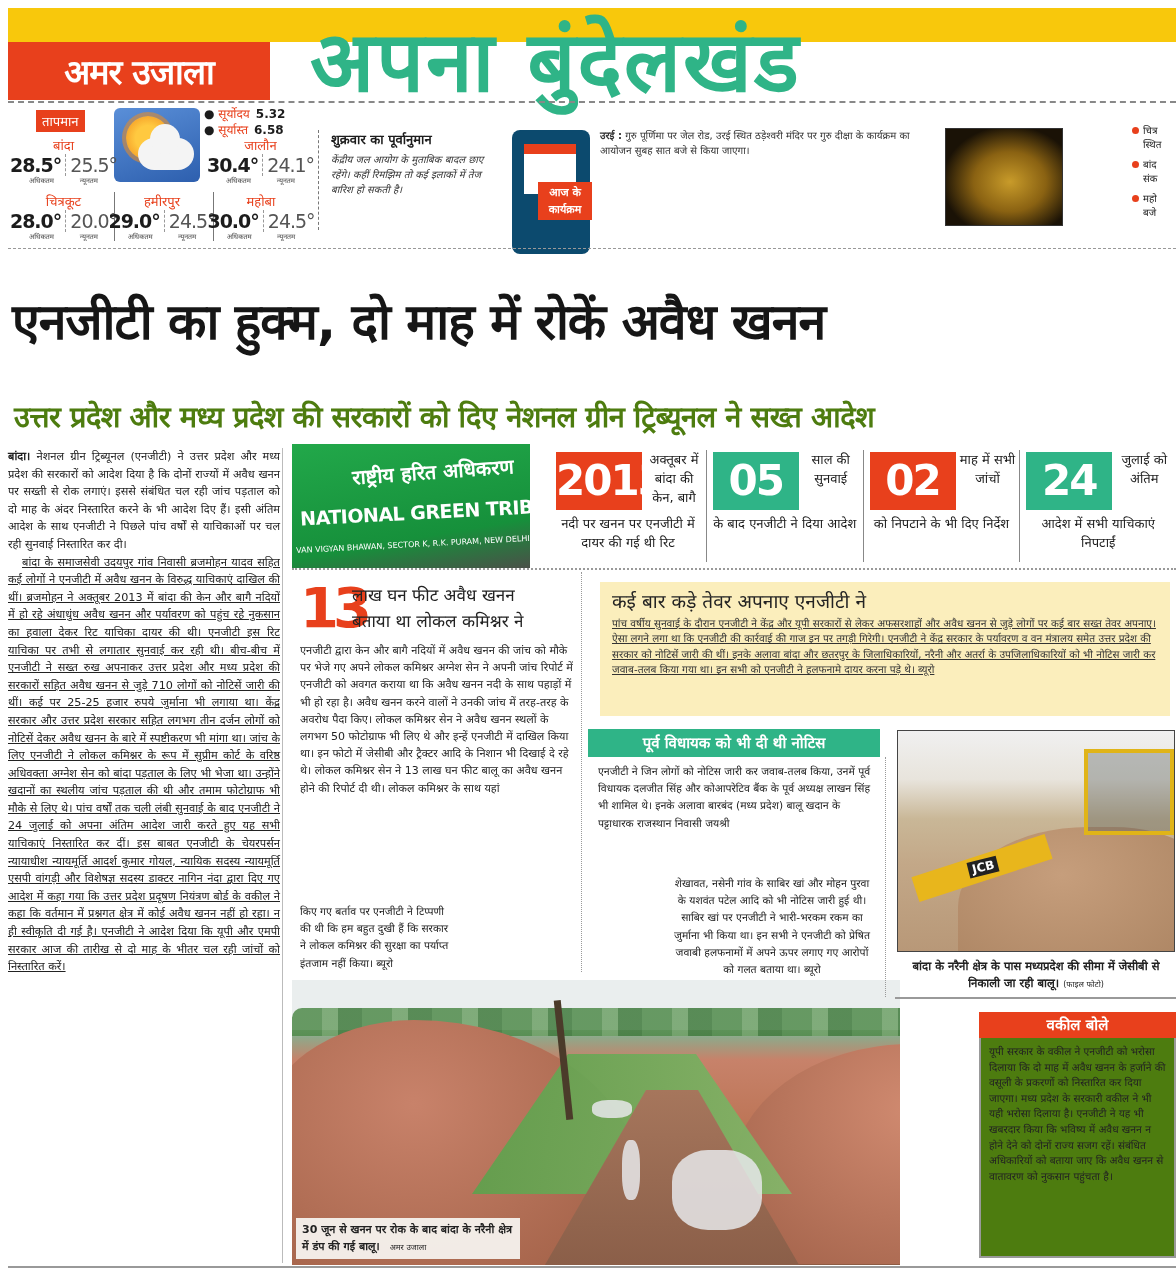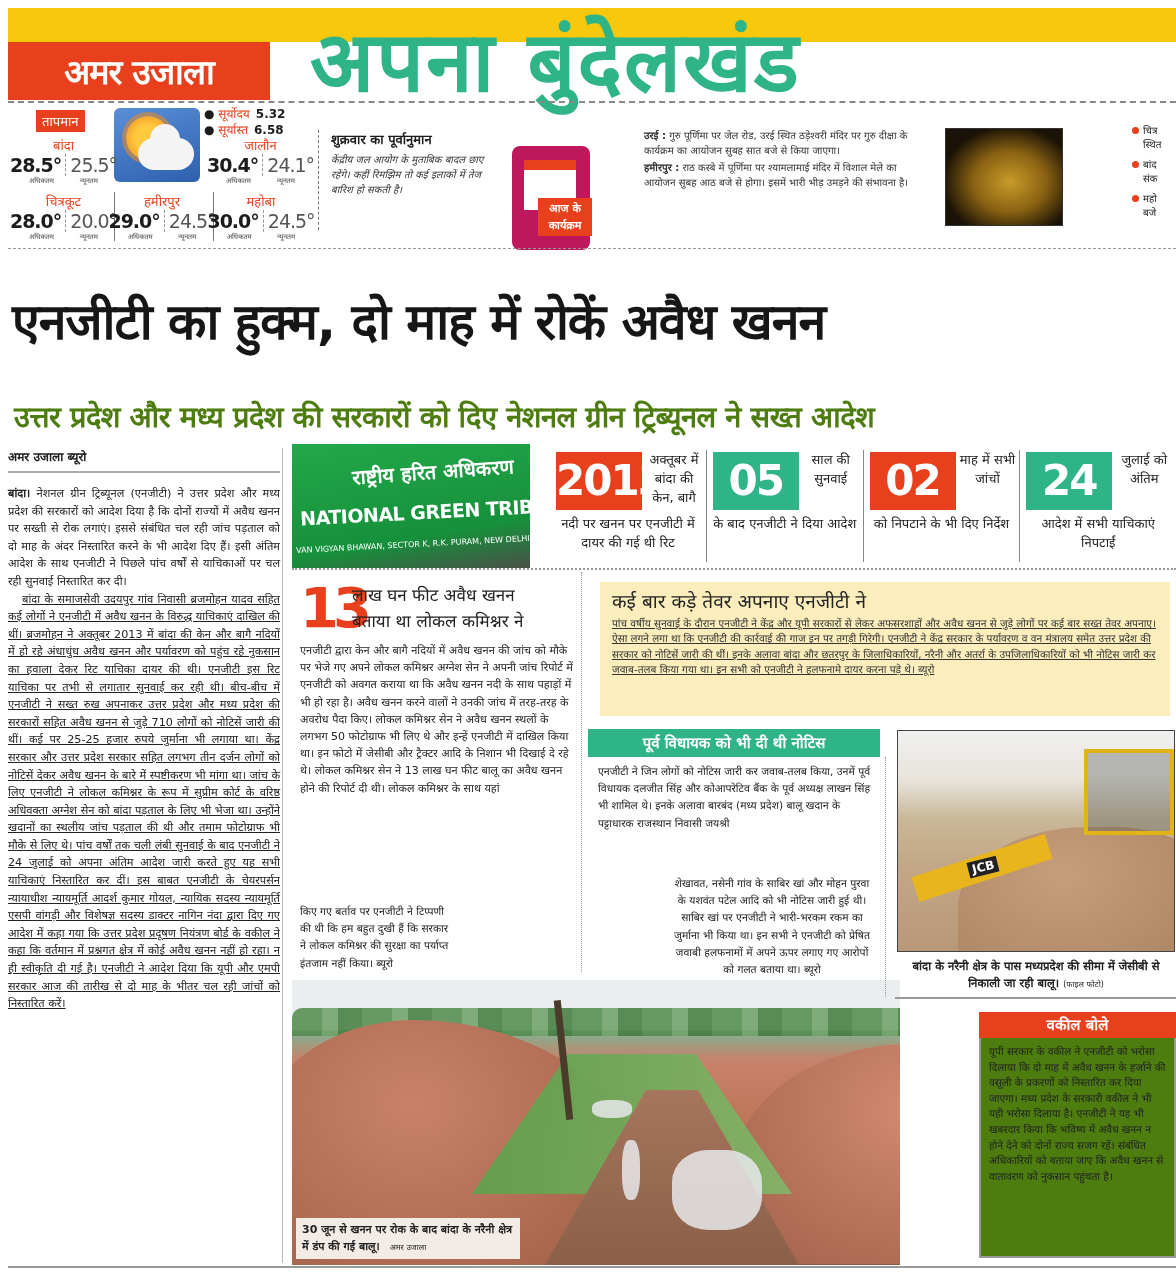--- a/index.html
+++ b/index.html
@@ -32,26 +32,26 @@
   .city .t { font-size: 19px; font-weight: bold; letter-spacing:-1px; }
   .city .t.min { font-weight: normal; color:#555; border-left: 1px dashed #999; padding-left: 4px; }
   .city .sub { display:flex; justify-content:space-around; font-size: 7px; color:#444; }
 
   
   .forecast { left: 318px; top: 130px; width: 180px; border-left: 1px dashed #777; padding-left: 12px; height: 100px; }
   .forecast h4 { font-size: 13px; font-weight: bold; margin-bottom: 4px; }
   .forecast p { font-size: 10px; line-height: 15px; color:#333;font-style:italic; }
 
   
-  .cal-box { left: 512px; top: 130px; width: 78px; height: 104px; background: #be185d; border-radius: 8px; margin-top: 16px; }
+  .cal-box { left: 512px; top: 130px; width: 78px; height: 124px; background: #0c4a6e; border-radius: 8px; }
   .cal-inner { position:absolute; left: 12px; top: 14px; width: 52px; height: 50px; background:#fff; border-top: 10px solid #e8401c; }
   .cal-tag { position:absolute; left: 26px; top: 52px; width: 54px; height: 38px; background: #e8401c; color:#fff; font-size: 11px; font-weight:bold; text-align:center; line-height: 17px; padding-top: 2px; }
   .programs { left: 600px; top: 128px; width: 330px; font-size: 10px; line-height: 15px; color:#333; }
   .programs .place { font-weight: bold; }
-  .programs p { margin-bottom: 2px; margin-left: 44px; }
+  .programs p { margin-bottom: 2px; }
   .deity-img { left: 945px; top: 128px; width: 118px; height: 98px; background: radial-gradient(ellipse at 55% 55%, #c89b2a 0%, #8a6212 40%, #1a1206 75%); border: 1px solid #333; }
   .side-bullets { left: 1132px; top: 124px; width: 44px; font-size: 10px; line-height: 14px; overflow:hidden; }
   .side-bullets .b { display:flex; gap: 4px; margin-bottom: 6px; }
   .side-bullets .dot { width: 7px; height: 7px; border-radius: 50%; background:#e8401c; margin-top: 3px; flex-shrink:0; }
   .dash-line2 { left: 8px; top: 248px; width: 1168px; border-top: 1px dashed #999; }
 
   
   .headline { left: 12px; top: 286px; width: 1164px; font-size: 50px; font-weight: bold; color:#161616; letter-spacing: -1px; white-space: nowrap; }
   .subhead { left: 14px; top: 396px; width: 1162px; font-size: 29px; font-weight: bold; color:#4d7c0f; white-space: nowrap; letter-spacing: -0.5px; }
 
@@ -214,21 +214,20 @@
 
 <div class="abs cal-box">
   <div class="cal-inner"></div>
   <div class="cal-tag">
     <div>आज के</div>
     <div>कार्यक्रम</div>
   </div>
 </div>
 <div class="abs programs">
   <p><span class="place">उरई :</span> <span>गुरु पूर्णिमा पर जेल रोड, उरई स्थित ठड़ेश्वरी मंदिर पर गुरु दीक्षा के कार्यक्रम का आयोजन सुबह सात बजे से किया जाएगा।</span></p>
-  <p><span class="place">हमीरपुर :</span> <span>राठ कस्बे में पूर्णिमा पर श्यामलामाई मंदिर में विशाल मेले का आयोजन सुबह आठ बजे से होगा। इसमें भारी भीड़ उमड़ने की संभावना है।</span></p>
 </div>
 <div class="abs deity-img"></div>
 <div class="abs side-bullets">
   <div class="b">
       <span class="dot"></span>
       <span><span>चित्र</span><br><span>स्थित</span></span>
     </div>
   <div class="b">
       <span class="dot"></span>
       <span><span>बांद</span><br><span>संक</span></span>
@@ -237,21 +236,20 @@
       <span class="dot"></span>
       <span><span>महो</span><br><span>बजे</span></span>
     </div>
 </div>
 <div class="abs dash-line2"></div>
 
 <h1 class="abs headline">एनजीटी का हुक्म, दो माह में रोकें अवैध खनन</h1>
 <h2 class="abs subhead">उत्तर प्रदेश और मध्य प्रदेश की सरकारों को दिए नेशनल ग्रीन ट्रिब्यूनल ने सख्त आदेश</h2>
 
 <div class="abs left-col">
-  <div class="byline">अमर उजाला ब्यूरो</div>
   <div class="body-text">
     <p><span class="lead">बांदा।</span> <span>नेशनल ग्रीन ट्रिब्यूनल (एनजीटी) ने उत्तर प्रदेश और मध्य प्रदेश की सरकारों को आदेश दिया है कि दोनों राज्यों में अवैध खनन पर सख्ती से रोक लगाएं। इससे संबंधित चल रही जांच पड़ताल को दो माह के अंदर निस्तारित करने के भी आदेश दिए हैं। इसी अंतिम आदेश के साथ एनजीटी ने पिछले पांच वर्षों से याचिकाओं पर चल रही सुनवाई निस्तारित कर दी।</span></p>
     <p class="indent">बांदा के समाजसेवी उदयपुर गांव निवासी ब्रजमोहन यादव सहित कई लोगों ने एनजीटी में अवैध खनन के विरुद्ध याचिकाएं दाखिल की थीं। ब्रजमोहन ने अक्तूबर 2013 में बांदा की केन और बागै नदियों में हो रहे अंधाधुंध अवैध खनन और पर्यावरण को पहुंच रहे नुकसान का हवाला देकर रिट याचिका दायर की थी। एनजीटी इस रिट याचिका पर तभी से लगातार सुनवाई कर रही थी। बीच-बीच में एनजीटी ने सख्त रुख अपनाकर उत्तर प्रदेश और मध्य प्रदेश की सरकारों सहित अवैध खनन से जुड़े 710 लोगों को नोटिसें जारी की थीं। कई पर 25-25 हजार रुपये जुर्माना भी लगाया था। केंद्र सरकार और उत्तर प्रदेश सरकार सहित लगभग तीन दर्जन लोगों को नोटिसें देकर अवैध खनन के बारे में स्पष्टीकरण भी मांगा था। जांच के लिए एनजीटी ने लोकल कमिश्नर के रूप में सुप्रीम कोर्ट के वरिष्ठ अधिवक्ता अग्नेश सेन को बांदा पड़ताल के लिए भी भेजा था। उन्होंने खदानों का स्थलीय जांच पड़ताल की थी और तमाम फोटोग्राफ भी मौके से लिए थे। पांच वर्षों तक चली लंबी सुनवाई के बाद एनजीटी ने 24 जुलाई को अपना अंतिम आदेश जारी करते हुए यह सभी याचिकाएं निस्तारित कर दीं। इस बाबत एनजीटी के चेयरपर्सन न्यायाधीश न्यायमूर्ति आदर्श कुमार गोयल, न्यायिक सदस्य न्यायमूर्ति एसपी वांगड़ी और विशेषज्ञ सदस्य डाक्टर नागिन नंदा द्वारा दिए गए आदेश में कहा गया कि उत्तर प्रदेश प्रदूषण नियंत्रण बोर्ड के वकील ने कहा कि वर्तमान में प्रश्नगत क्षेत्र में कोई अवैध खनन नहीं हो रहा। न ही स्वीकृति दी गई है। एनजीटी ने आदेश दिया कि यूपी और एमपी सरकार आज की तारीख से दो माह के भीतर चल रही जांचों को निस्तारित करें।</p>
   </div>
 </div>
 <div class="abs col-rule"></div>
 
 <div class="abs ngt-photo">
   <div class="hi">राष्ट्रीय हरित अधिकरण</div>
   <div class="en">NATIONAL GREEN TRIBUNAL</div>

